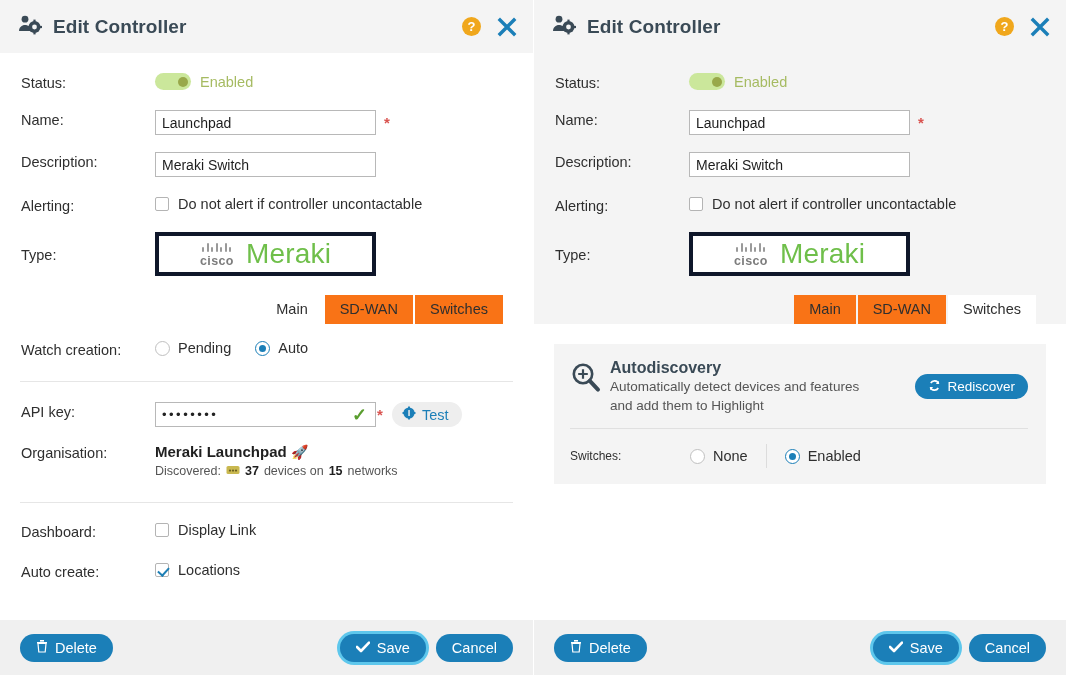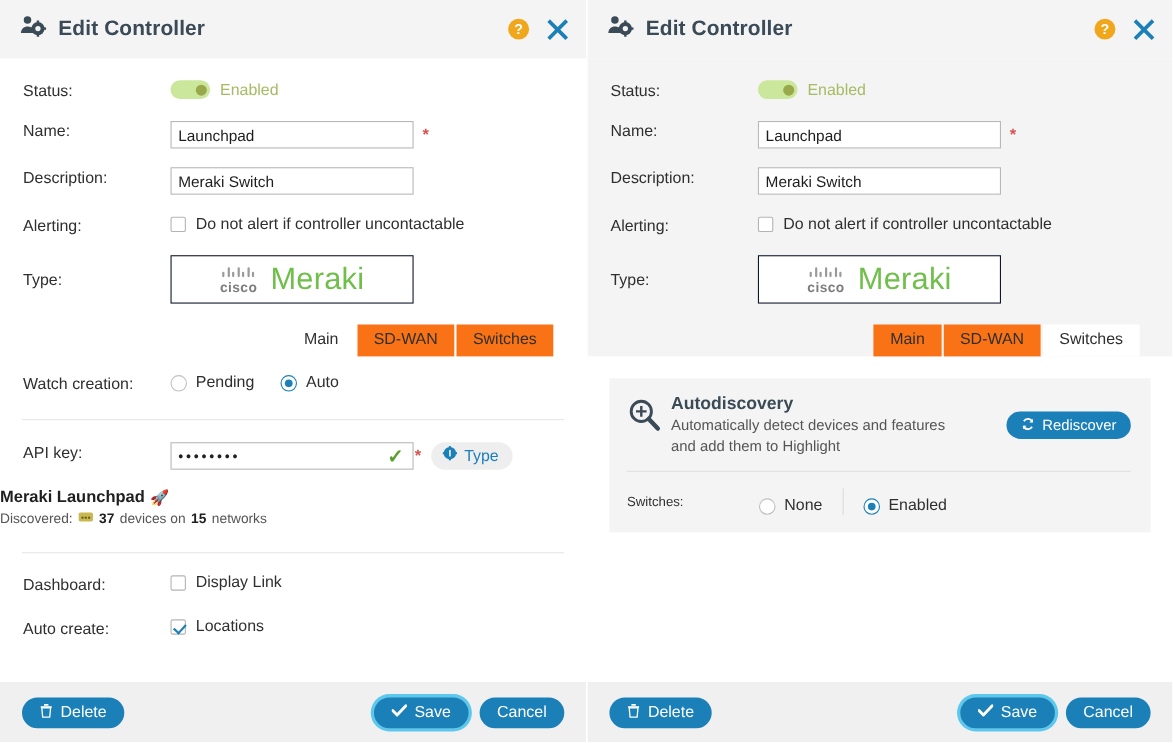--- a/index.html
+++ b/index.html
@@ -95,25 +95,25 @@
     width: 15px; height: 15px; border-radius: 50%;
     border: 1px solid #c0c0c0; background: #fff;
     display: inline-block; position: relative; flex: 0 0 15px;
   }
   .radio.on { border-color: #1b7fb8; }
   .radio.on::after {
     content: ""; position: absolute; left: 3px; top: 3px;
     width: 7px; height: 7px; border-radius: 50%; background: #1b7fb8;
   }
   .radio-label { margin-left: 8px; font-size: 14.5px; color: #2f2f2f; }
-  .radio-group { display: flex; align-items: flex-end; }
+  .radio-group { display: flex; align-items: center; }
 
   
   .logo-box {
-    width: 221px; height: 44px; border: 1px solid #0f172a; background: #ffffff;
+    width: 221px; height: 44px; border: 4px solid #0f172a; background: #ffffff;
     display: flex; align-items: center; justify-content: center; gap: 12px;
   }
   .cisco-mark { display: flex; flex-direction: column; align-items: center; gap: 2px; }
   .cisco-bars { display: flex; align-items: flex-end; gap: 2.5px; height: 11px; }
   .cisco-bars i { width: 2px; background: #9a9a9a; display: block; border-radius: 1px; }
   .cisco-word { font-size: 12.5px; font-weight: bold; color: #7d7d7d; letter-spacing: .4px; }
   .meraki-word { font-size: 28px; color: #6fbf4a; letter-spacing: .2px; }
 
   
   .tabs-row {
@@ -306,26 +306,27 @@
             <span>
               <svg width="14" height="14" viewBox="0 0 16 16">
                 <circle cx="8" cy="8" r="6.4" fill="#1b7fb8"></circle>
                 <rect x="6.9" y="0.6" width="2.2" height="3" fill="#1b7fb8"></rect>
                 <rect x="6.9" y="12.4" width="2.2" height="3" fill="#1b7fb8"></rect>
                 <rect x="0.6" y="6.9" width="3" height="2.2" fill="#1b7fb8"></rect>
                 <rect x="12.4" y="6.9" width="3" height="2.2" fill="#1b7fb8"></rect>
                 <rect x="7.2" y="4.6" width="1.7" height="6.8" fill="#eeeeee"></rect>
               </svg>
             </span>
-            <span class="lbl">Type</span>
+            <span class="lbl">Test</span>
           </span>
         </div>
       </div>
 
       <div class="row" style="padding-top:16px;">
+        <div class="row-label">Organisation:</div>
         <div class="row-field" style="display:block;">
           <div class="org-name">
             <span>Meraki Launchpad</span>
             <span style="font-size:14px;">🚀</span>
           </div>
           <div class="discovered">
             <span>Discovered:</span>
             <span>
               <svg width="14" height="10" viewBox="0 0 14 10">
                 <rect x="0.5" y="1" width="13" height="8" rx="1.6" fill="#c9b850"></rect>

